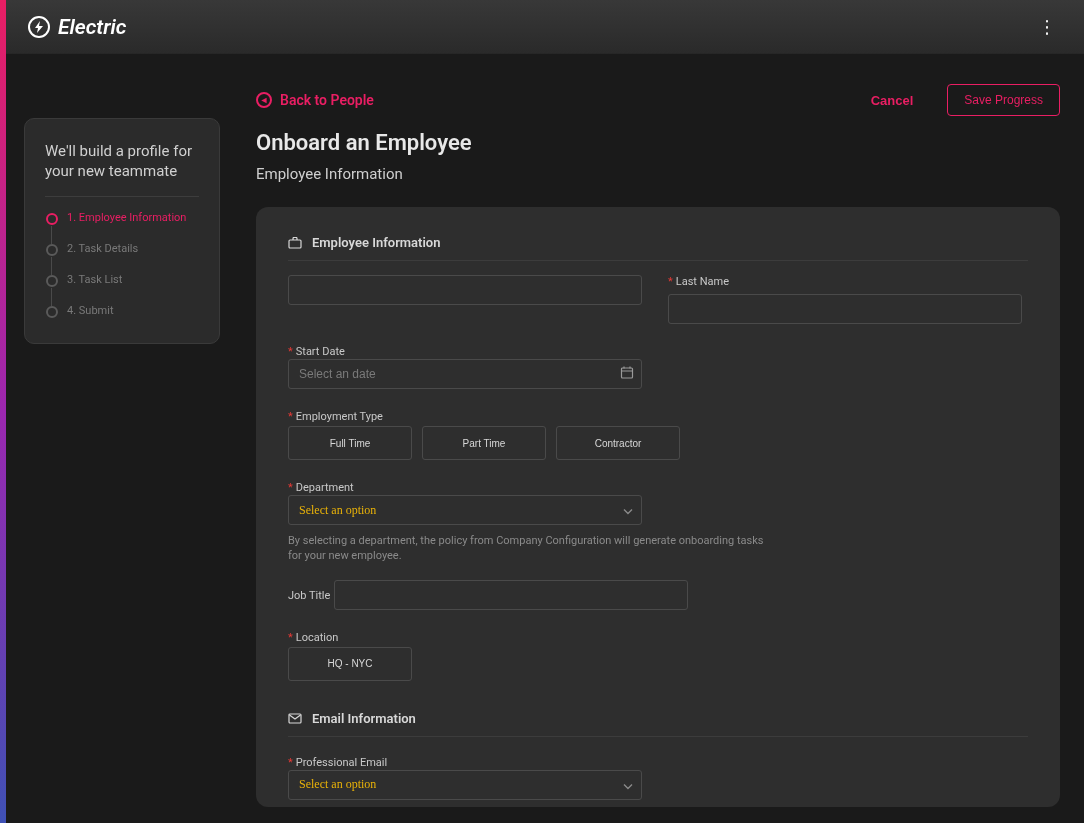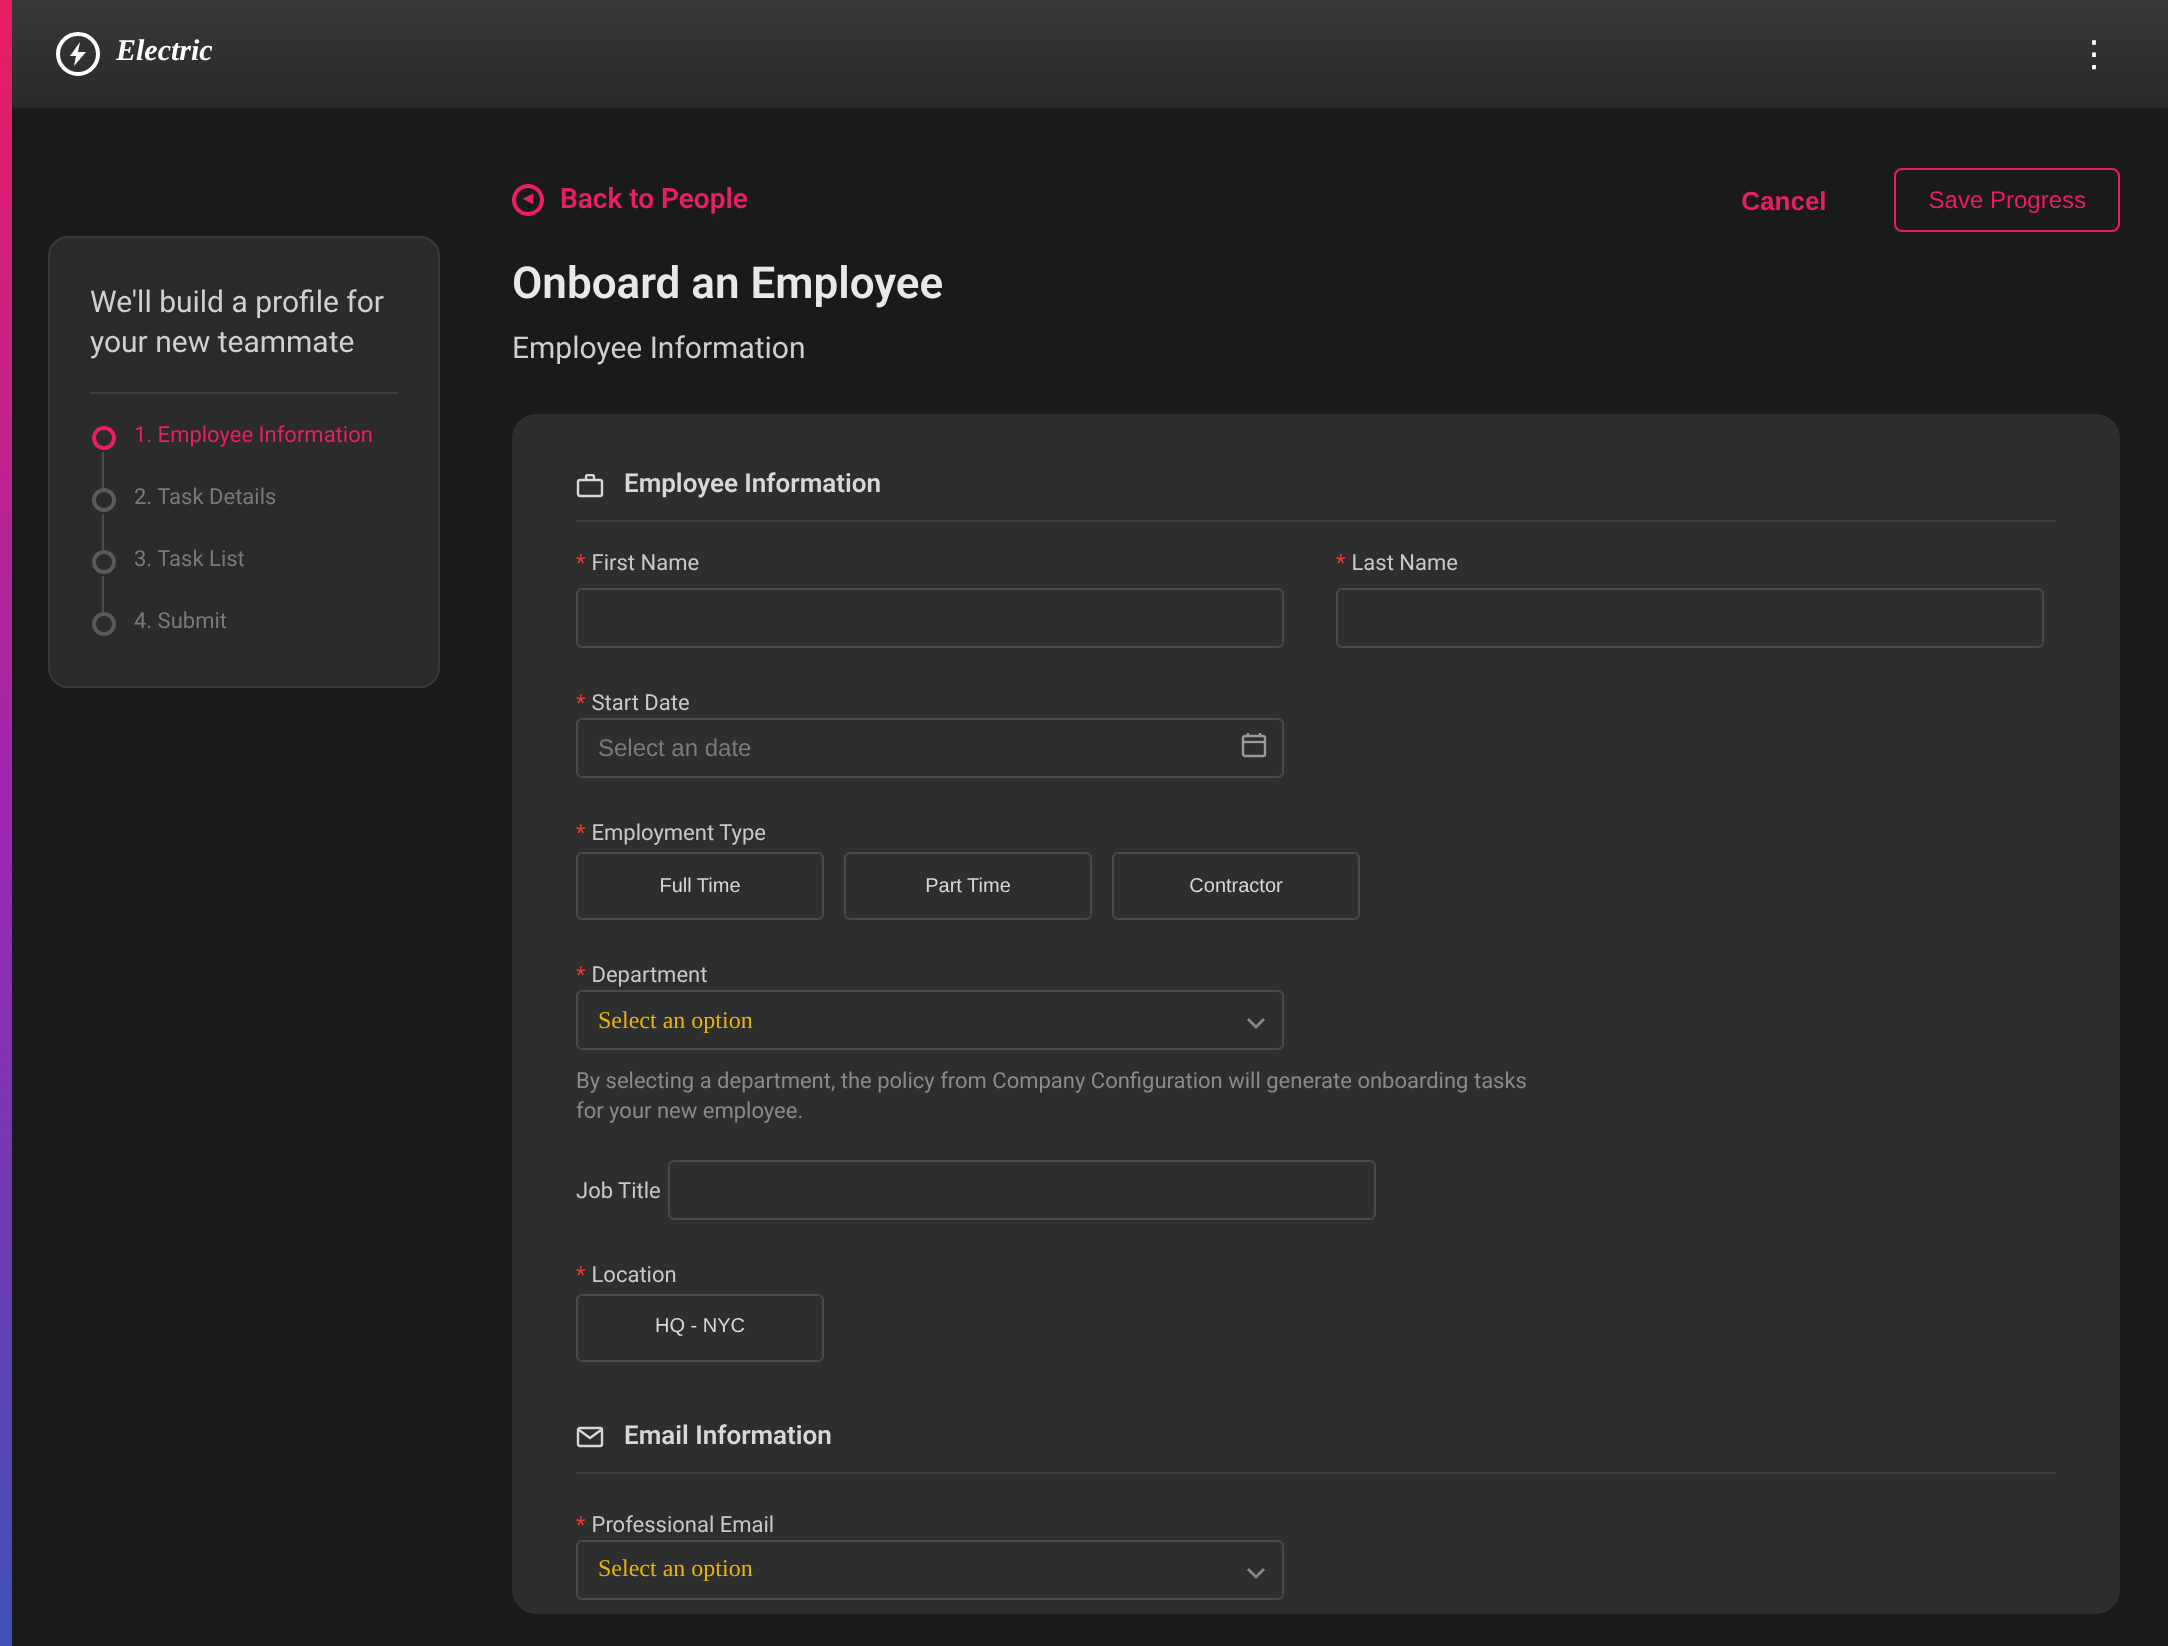--- a/index.html
+++ b/index.html
@@ -28,22 +28,21 @@
     padding: 0 24px 0 28px;
     border-bottom: 1px solid rgba(0,0,0,0.3);
   }
   .logo {
     display: flex;
     align-items: center;
     gap: 8px;
     color: #fff;
     font-style: italic;
     font-weight: 600;
-    font-size: 15px;
-    font-family: Liberation Serif, serif;
+    font-size: 21px;
   }
   .logo-icon {
     width: 22px;
     height: 22px;
     border: 2px solid #fff;
     border-radius: 50%;
     position: relative;
     display: flex;
     align-items: center;
     justify-content: center;
@@ -341,21 +340,20 @@
           <svg width="14" height="12" viewBox="0 0 14 12" fill="none" stroke="#d8d8d8" stroke-width="1.2">
               <rect x="1" y="3" width="12" height="8" rx="1"></rect>
               <path d="M5 3 V1.5 a1 1 0 0 1 1 -1 h2 a1 1 0 0 1 1 1 V3"></path>
             </svg>
         </span>
         <span>Employee Information</span>
       </div>
 
       <div class="row">
         <div class="field half">
-          <label class="field-label"><span class="req">*</span><span>First Name</span></label>
           <input class="text-input" type="text" style="">
         </div>
         <div class="field half">
           <label class="field-label"><span class="req">*</span><span>Last Name</span></label>
           <input class="text-input" type="text" style="">
         </div>
       </div>
 
       <div class="field-block">
         <label class="field-label"><span class="req">*</span><span>Start Date</span></label>

